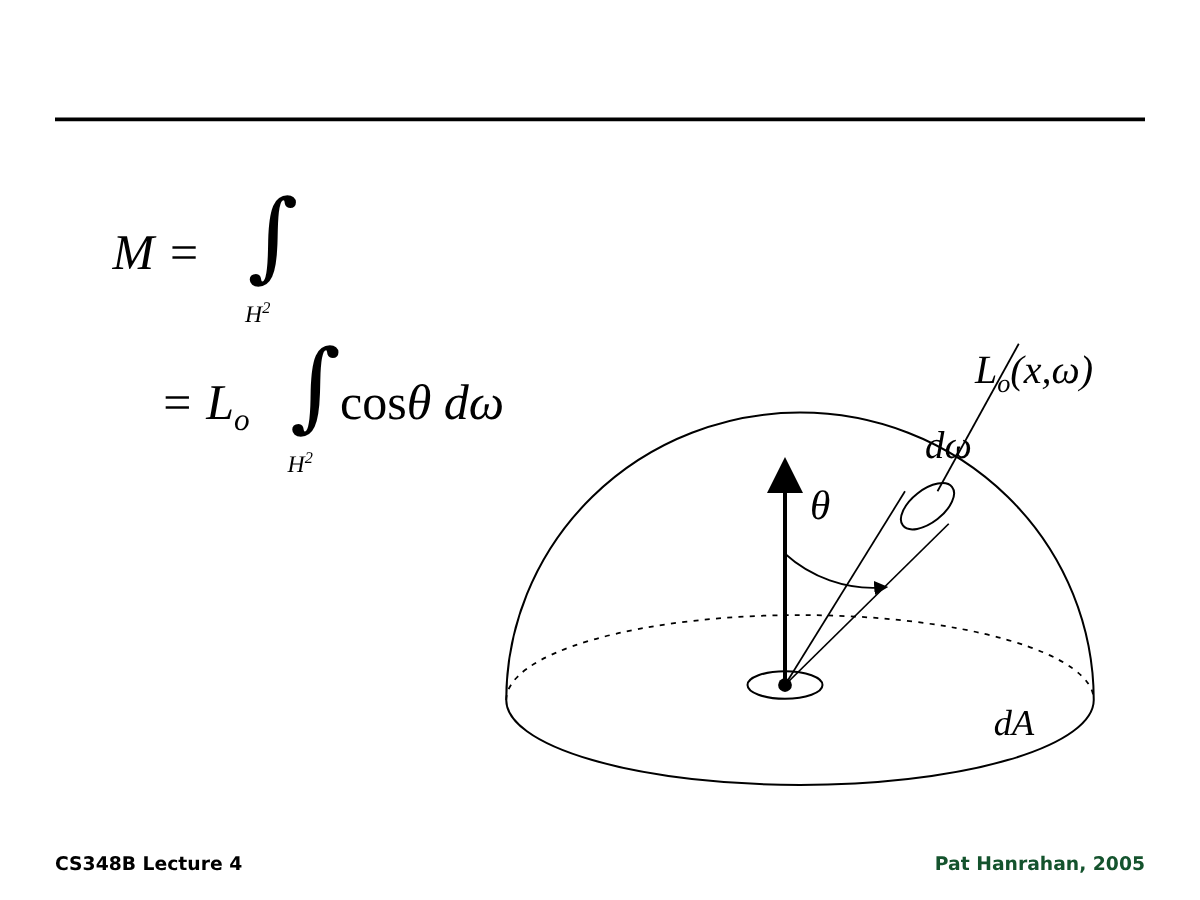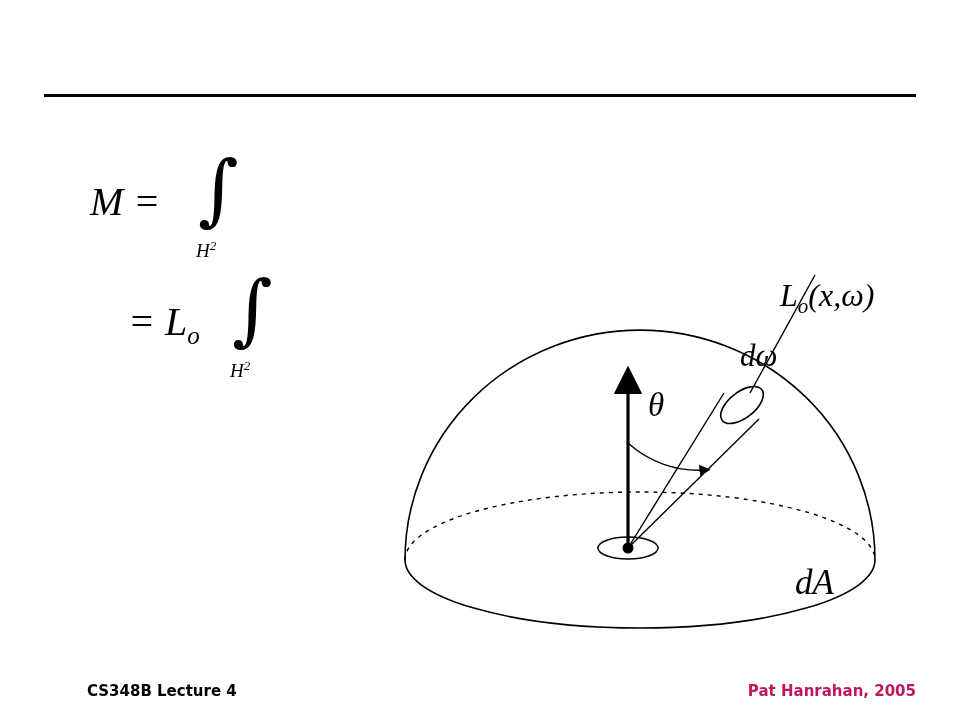--- a/index.html
+++ b/index.html
@@ -37,29 +37,28 @@
     background: #000000;
   }
   .footer-left {
     position: absolute;
     left: 44px;
     bottom: 20px;
     font-size: 15px;
     font-weight: bold;
     color: #000000;
     font-family: "DejaVu Sans", sans-serif;
-    margin-left: 43px;
   }
   .footer-right {
     position: absolute;
     right: 44px;
     bottom: 20px;
     font-size: 15px;
     font-weight: bold;
-    color: #be185d;
+    color: #14532d;
     font-family: "DejaVu Sans", sans-serif;
   }
   
   .equations {
     position: absolute;
     left: 80px;
     top: 150px;
     width: 430px;
     color: #000000;
     font-family: "Liberation Serif", serif;
@@ -123,41 +122,42 @@
   }
   .fig-label {
     position: absolute;
     font-family: "Liberation Serif", serif;
     font-style: italic;
     color: #000000;
   }
   .label-L { left: 400px; top: 20px; font-size: 32px; margin-top: 42px; }
   .label-domega { left: 360px; top: 123px; font-size: 31px; }
   .label-theta { left: 268px; top: 172px; font-size: 33px; }
-  .label-dA { left: 415px; top: 348px; font-size: 35px; }
+  .label-dA { left: 415px; top: 348px; font-size: 29px; }
 </style>
 </head>
 <body>
 
 <div class="slide">
 
   <div class="title-rule"></div>
 
   <div class="equations">
 
     <div class="eq-row">
       <span class="eq-lhs eq1-lhs">M =</span>
       <span class="integral eq1-int">∫</span>
       <span class="int-sub eq1-sub"><span>H</span><span class="sup2">2</span></span>
     </div>
 
     <div class="eq-row">
       <span class="eq-lhs eq2-lhs"><span>=</span>&nbsp;<span>L</span><span class="sub">o</span></span>
       <span class="integral eq2-int">∫</span>
       <span class="int-sub eq2-sub"><span>H</span><span class="sup2">2</span></span>
+      <span class="eq-rhs eq2-rhs"><span class="upright">cos</span><span>θ</span>&nbsp;<span>dω</span></span>
     </div>
 
   </div>
 
   <div class="figure">
     <svg width="560" height="440" viewBox="0 0 560 440">
       <defs>
         <marker id="arrowUp" markerWidth="9" markerHeight="9" refX="4.5" refY="4.5" orient="auto">
           <path d="M0,0 L9,4.5 L0,9 z" fill="#000000"></path>
         </marker>

